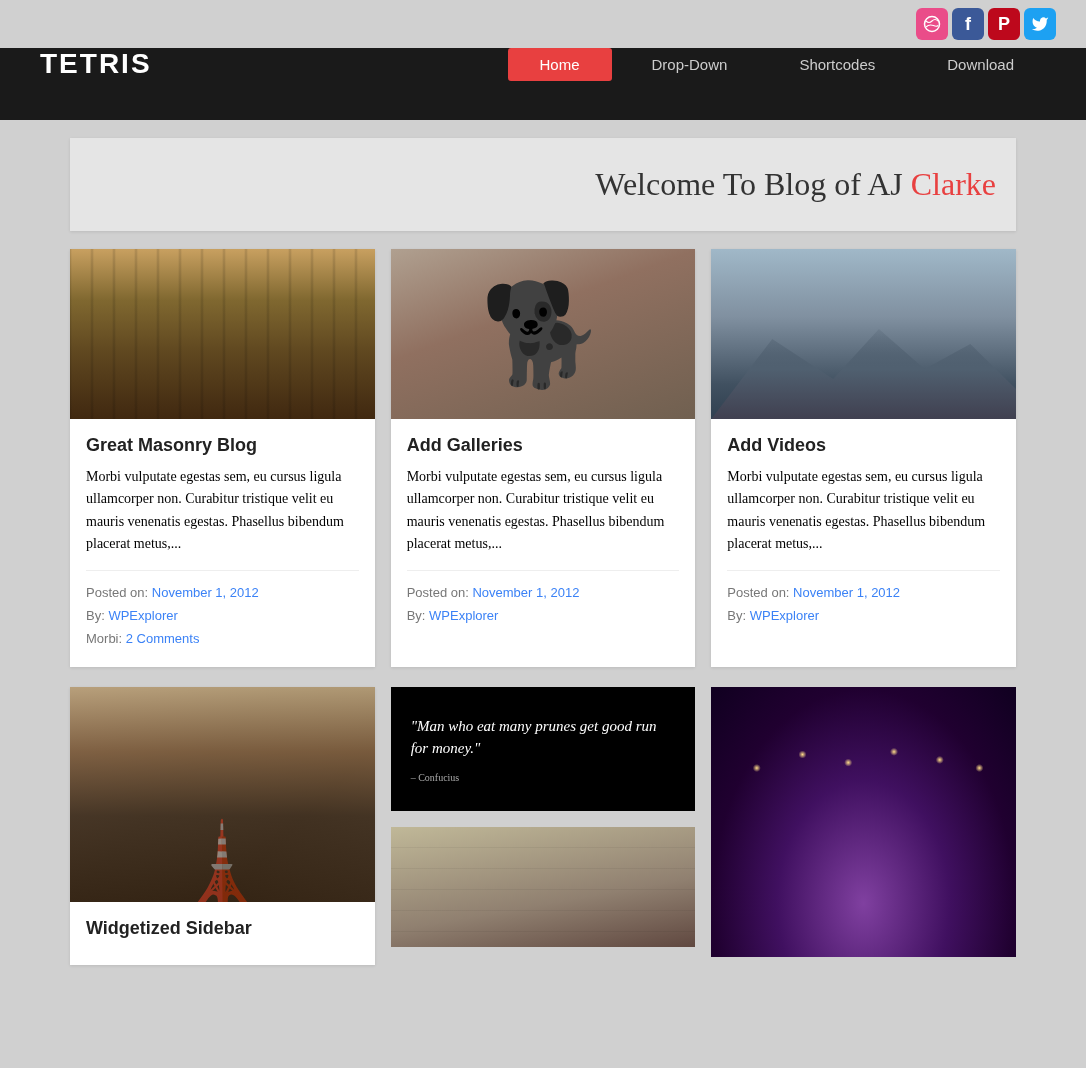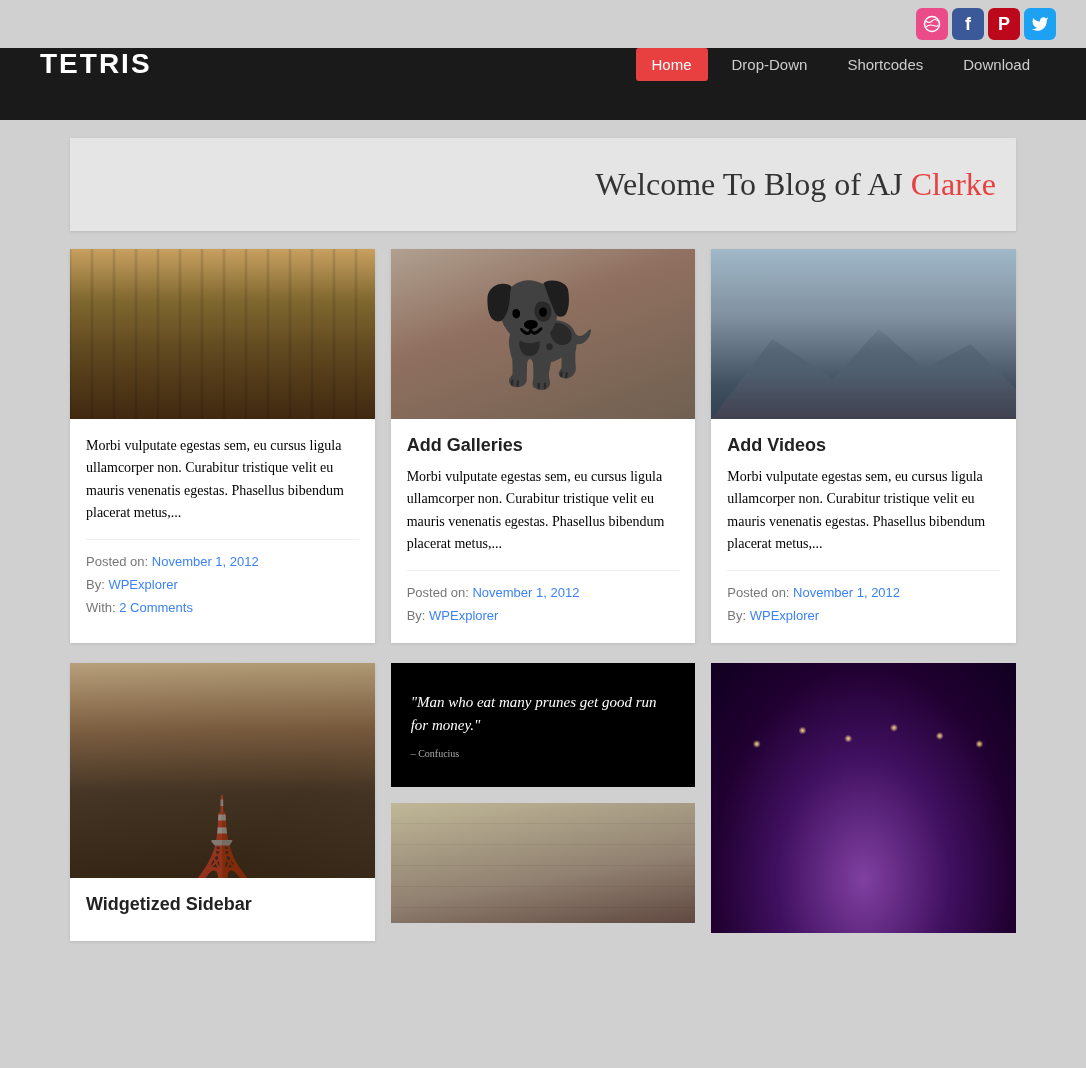--- a/index.html
+++ b/index.html
@@ -50,21 +50,21 @@
       letter-spacing: 2px;
       font-family: Arial, sans-serif;
     }
     .nav {
       display: flex;
       align-items: center;
       gap: 8px;
     }
     .nav-item {
       color: #ccc;
-      padding: 8px 16px;
+      padding: 8px 32px;
       cursor: pointer;
       font-size: 15px;
       font-family: Arial, sans-serif;
       text-decoration: none;
     }
     .nav-item.active {
       background: #e84040;
       color: white;
       border-radius: 3px;
     }
@@ -314,28 +314,29 @@
 
 <div class="welcome-banner">
   <h1>Welcome To Blog of AJ <span class="highlight">Clarke</span></h1>
 </div>
 
 <div class="blog-grid">
 
   <div class="blog-card">
     <div class="image-placeholder img-buildings" style="height:170px;"></div>
     <div class="blog-card-body">
+      <div class="blog-card-title">Great Masonry Blog</div>
       <div class="blog-card-excerpt">Morbi vulputate egestas sem, eu cursus ligula ullamcorper non. Curabitur tristique velit eu mauris venenatis egestas. Phasellus bibendum placerat metus,...</div>
       <hr class="blog-card-divider">
       <div class="blog-card-meta">
         <span class="meta-label">Posted on:</span>
         <a href="#">November 1, 2012</a><br>
         <span class="meta-label">By:</span>
         <a href="#">WPExplorer</a><br>
-        <span class="meta-label">With:</span>
+        <span class="meta-label">Morbi:</span>
         <a href="#">2 Comments</a>
       </div>
     </div>
   </div>
 
   <div class="blog-card">
     <div class="image-placeholder img-dog" style="height:170px;"></div>
     <div class="blog-card-body">
       <div class="blog-card-title">Add Galleries</div>
       <div class="blog-card-excerpt">Morbi vulputate egestas sem, eu cursus ligula ullamcorper non. Curabitur tristique velit eu mauris venenatis egestas. Phasellus bibendum placerat metus,...</div>

